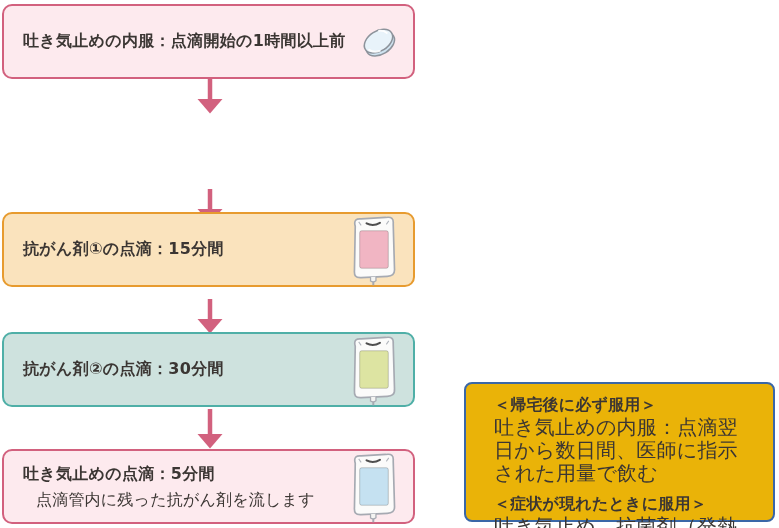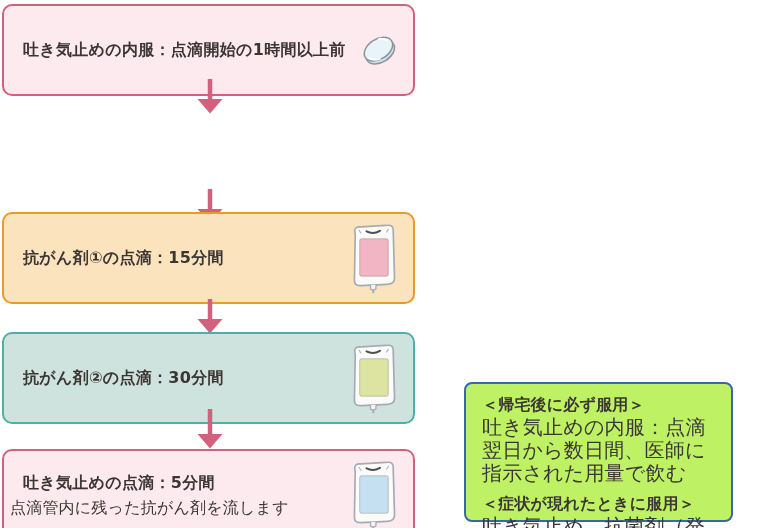--- a/index.html
+++ b/index.html
@@ -1,46 +1,46 @@
 <!DOCTYPE html>
 <html><head>
 <meta charset="utf-8">
 <style>
   * { margin:0; padding:0; box-sizing:border-box; }
   html,body { background:#ffffff; }
   body { width:779px; height:528px; font-family:"DejaVu Sans", sans-serif; color:#3b3633; }
   .canvas { position:relative; width:779px; height:528px; background:#fff; overflow:hidden; }
 
   .flow-box {
-    position:absolute; left:2px; width:413px; height:92px;
+    position:absolute; left:2px; width:413px; height:75px;
     border:2px solid; border-radius:10px;
     display:flex; flex-direction:column; justify-content:center;
   }
   .flow-box.pink   { border-color:#d2617e; background:#fdeaee; }
   .flow-box.orange { border-color:#e79b2f; background:#fae3bd; }
   .flow-box.teal   { border-color:#4fafa7; background:#cee2de; }
 
   .box-title {
     padding-left:19px; font-size:16px; font-weight:700;
     letter-spacing:.3px; white-space:nowrap; line-height:1.3;
   }
   .box-subtitle {
-    padding-left:6px; font-size:16px; font-weight:400;
+    padding-left:32px; font-size:16px; font-weight:400;
     letter-spacing:.2px; white-space:nowrap; margin-top:5px; line-height:1.2;
   }
   .box-icon {
     position:absolute; right:13px; top:50%; transform:translateY(-50%);
     line-height:0;
   }
   .flow-arrow { position:absolute; left:197px; width:26px; display:block; }
 
   .note-box {
-    position:absolute; left:464px; top:382px; width:269px; height:140px;
-    border:2px solid #3a67a7; border-radius:8px; background:#bef264;
-    padding:9px 16px;
+    position:absolute; left:464px; top:382px; width:311px; height:140px;
+    border:2px solid #3a67a7; border-radius:8px; background:#eab308;
+    padding:9px 28px;
   }
   .note-heading { font-size:16px; font-weight:700; line-height:23px; letter-spacing:.2px; }
   .note-body    { font-size:20px; font-weight:400; line-height:23px; letter-spacing:.2px; }
   .note-section + .note-section { margin-top:7px; }
 </style>
 </head>
 <body>
 
 <div class="canvas">
 

